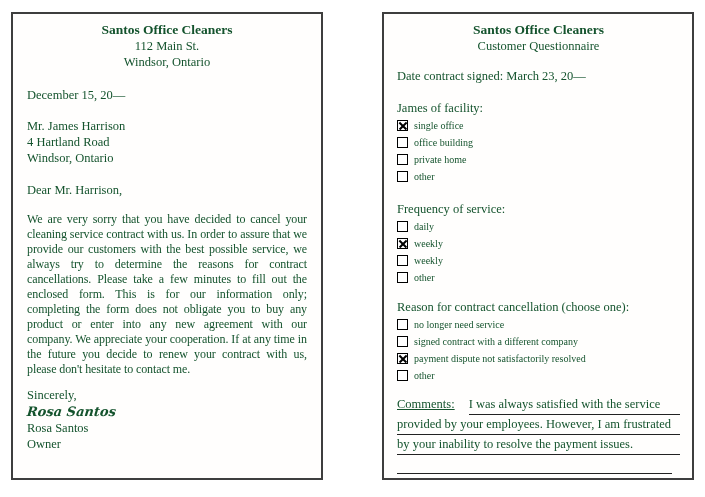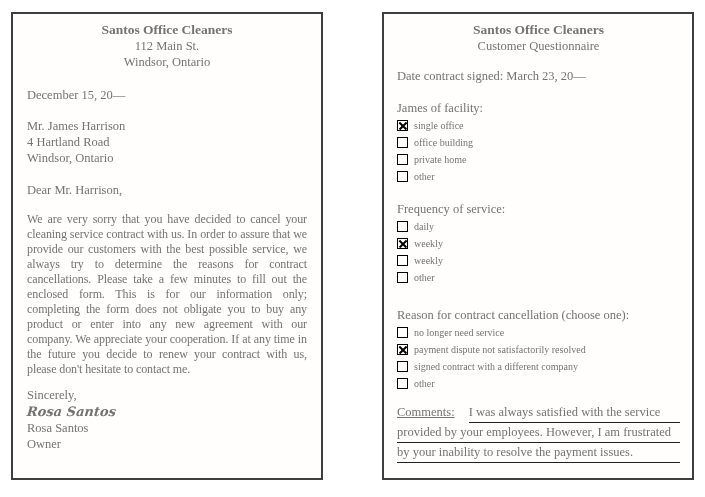--- a/index.html
+++ b/index.html
@@ -1,21 +1,21 @@
 <!DOCTYPE html>
 <html><head>
 <meta charset="utf-8">
 <style>
   html, body { margin:0; padding:0; background:#ffffff; }
   #canvas {
     position:relative;
     width:705px; height:497px;
     background:#ffffff;
     font-family:"Liberation Serif","DejaVu Serif",serif;
-    color:#737373;
+    color:#14532d;
     overflow:hidden;
   }
   .doc {
     position:absolute;
     top:12px;
     height:468px;
     box-sizing:border-box;
     border:2px solid #3e3e3e;
     background:#fffefd;
     overflow:hidden;
@@ -41,21 +41,21 @@
     font-family:"DejaVu Serif","Liberation Serif",serif;
     font-style:italic; font-weight:bold;
     font-size:13px; line-height:17px;
     display:inline-block; transform:skewX(-6deg);
   }
   .sig-line { line-height:16px; }
 
   
   .q-date { margin-top:14px; font-size:12.5px; line-height:16px; }
   .q-section { margin-top:16px; }
-  .q-section.tight { margin-top:21px; }
+  .q-section.tight { margin-top:13px; }
   .q-title { font-size:12.5px; line-height:17px; }
   .opt { display:flex; align-items:center; height:17px; font-size:10px; }
   .cb {
     width:9px; height:9px;
     border:1.2px solid #000;
     display:inline-block;
     margin-right:6px;
     position:relative;
     flex:none;
     background:#fff;
@@ -158,26 +158,26 @@
       </div>
     </div>
 
     <div class="q-section tight">
       <div class="q-title">Reason for contract cancellation (choose one):</div>
       <div class="opt">
         <span class="cb"></span>
         <span>no longer need service</span>
       </div>
       <div class="opt">
+        <span class="cb"></span>
+        <span>signed contract with a different company</span>
+      </div>
+      <div class="opt">
         <span class="cb checked"></span>
         <span>payment dispute not satisfactorily resolved</span>
-      </div>
-      <div class="opt">
-        <span class="cb"></span>
-        <span>signed contract with a different company</span>
       </div>
       <div class="opt">
         <span class="cb"></span>
         <span>other</span>
       </div>
     </div>
 
     <div class="comments">
       <div class="c-row1">
         <span class="c-label">Comments:</span>

